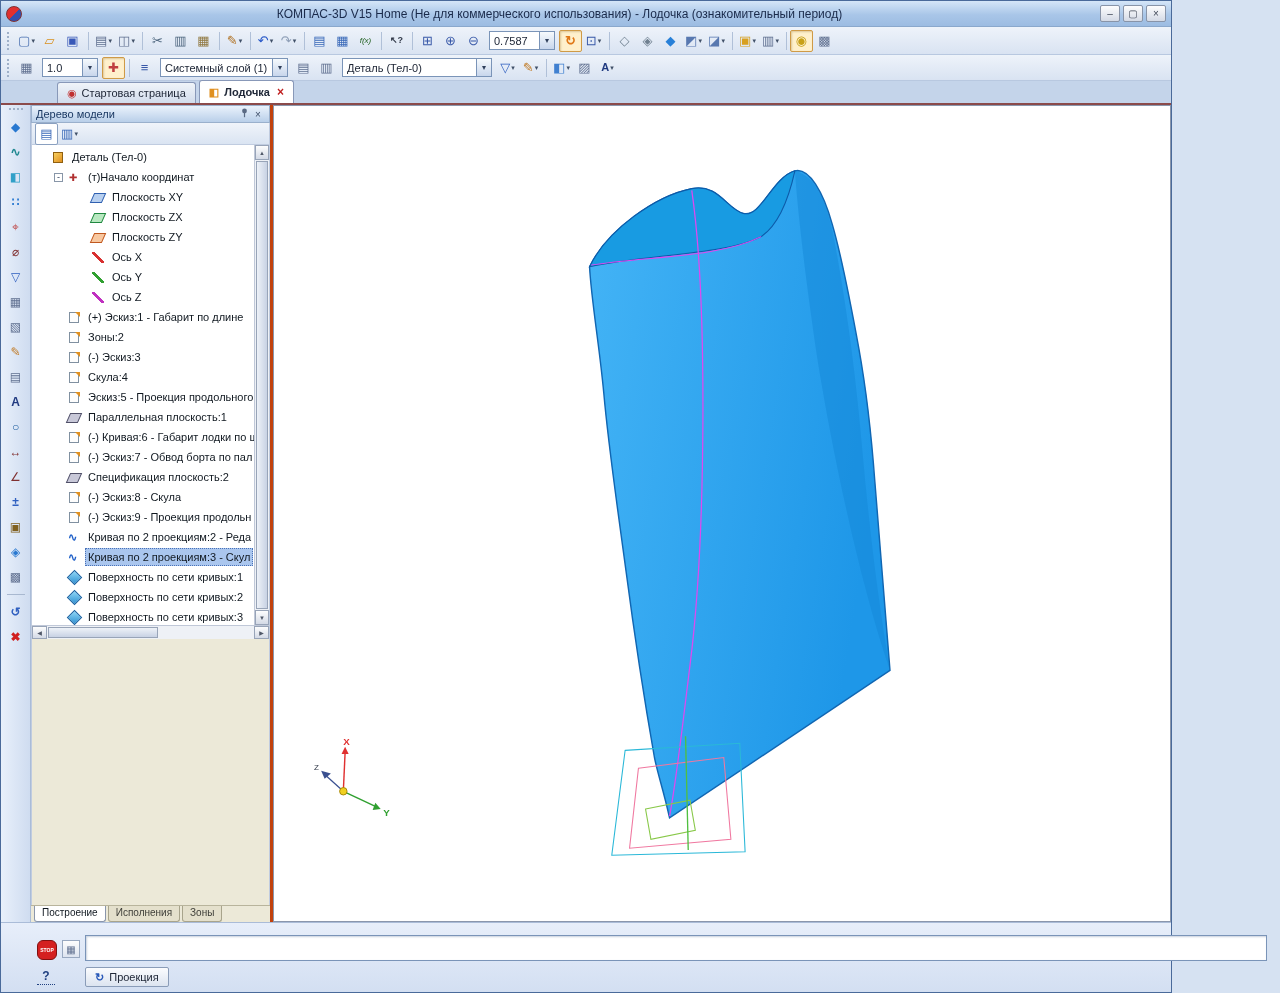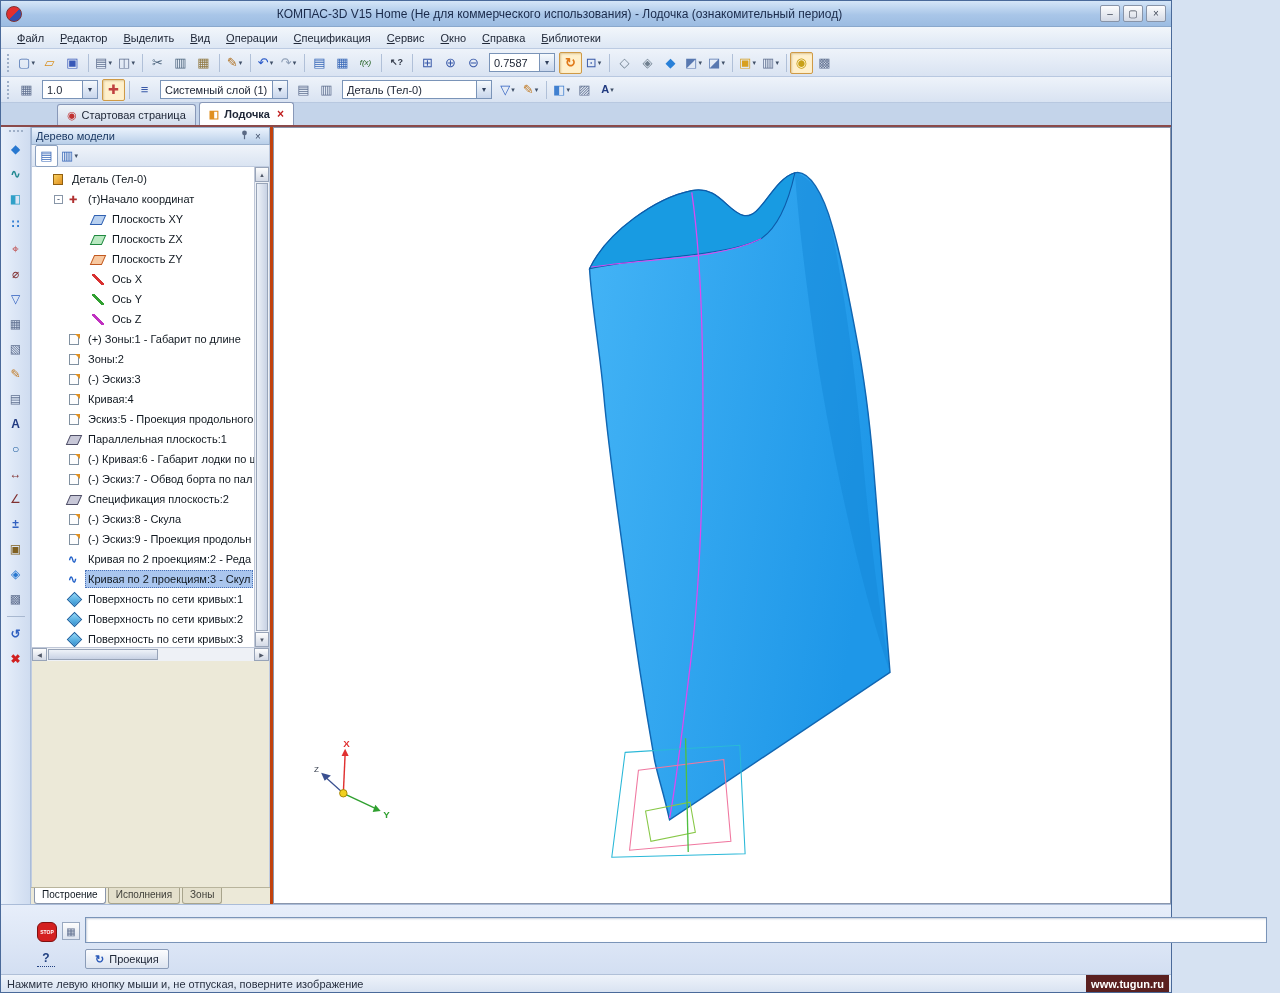--- a/index.html
+++ b/index.html
@@ -120,33 +120,20 @@
 <div class="window">
 
   <div class="titlebar">
     <span class="app-icon"></span>
     <span class="title-text">КОМПАС-3D V15 Home (Не для коммерческого использования) - Лодочка (ознакомительный период)</span>
     <span class="wbtn">‒</span>
     <span class="wbtn">▢</span>
     <span class="wbtn">×</span>
   </div>
 
-  <div class="menubar">
-
-  <span class="menu-item">Файл</span>
-      <span class="menu-item">Редактор</span>
-      <span class="menu-item">Выделить</span>
-      <span class="menu-item">Вид</span>
-      <span class="menu-item">Операции</span>
-      <span class="menu-item">Спецификация</span>
-      <span class="menu-item">Сервис</span>
-      <span class="menu-item">Окно</span>
-      <span class="menu-item">Справка</span>
-      <span class="menu-item">Библиотеки</span>
-    </div>
 
   <div class="toolbar tb1">
     <span class="grip"></span>
     <span class="tbgroup">
 
     <span class="tbtn">
           <i class="glyph" style="color:#4a70b0">▢</i>
           <i class="arr">▾</i>
         </span>
         <span class="tbtn">
@@ -486,39 +473,39 @@
 
             <div class="trow" data-level="2">
               <span class="exp"></span>
               <span class="ticon" data-icon="axis-z"></span>
               <span class="tlabel">Ось Z</span>
             </div>
 
             <div class="trow" data-level="1">
               <span class="exp"></span>
               <span class="ticon" data-icon="sketch"></span>
-              <span class="tlabel">(+) Зоны:1 - Габарит по длине</span>
+              <span class="tlabel">(+) Эскиз:1 - Габарит по длине</span>
             </div>
 
             <div class="trow" data-level="1">
               <span class="exp"></span>
               <span class="ticon" data-icon="sketch"></span>
               <span class="tlabel">Зоны:2</span>
             </div>
 
             <div class="trow" data-level="1">
               <span class="exp"></span>
               <span class="ticon" data-icon="sketch"></span>
               <span class="tlabel">(-) Эскиз:3</span>
             </div>
 
             <div class="trow" data-level="1">
               <span class="exp"></span>
               <span class="ticon" data-icon="sketch"></span>
-              <span class="tlabel">Кривая:4</span>
+              <span class="tlabel">Скула:4</span>
             </div>
 
             <div class="trow" data-level="1">
               <span class="exp"></span>
               <span class="ticon" data-icon="sketch"></span>
               <span class="tlabel">Эскиз:5 - Проекция продольного</span>
             </div>
 
             <div class="trow" data-level="1">
               <span class="exp"></span>
@@ -651,17 +638,13 @@
     </span>
     <span class="aux-btn">▦</span>
     <span class="help-btn">?</span>
     <input class="prop-input" value="" style="">
     <span class="rotate-btn">
       <i class="rotate-glyph">↻</i>
       <span>Проекция</span>
     </span>
   </div>
 
-  <div class="statusbar">
-    <span>Нажмите левую кнопку мыши и, не отпуская, поверните изображение</span>
-    <span class="watermark">www.tugun.ru</span>
-  </div>
 </div>
 
 </body></html>

